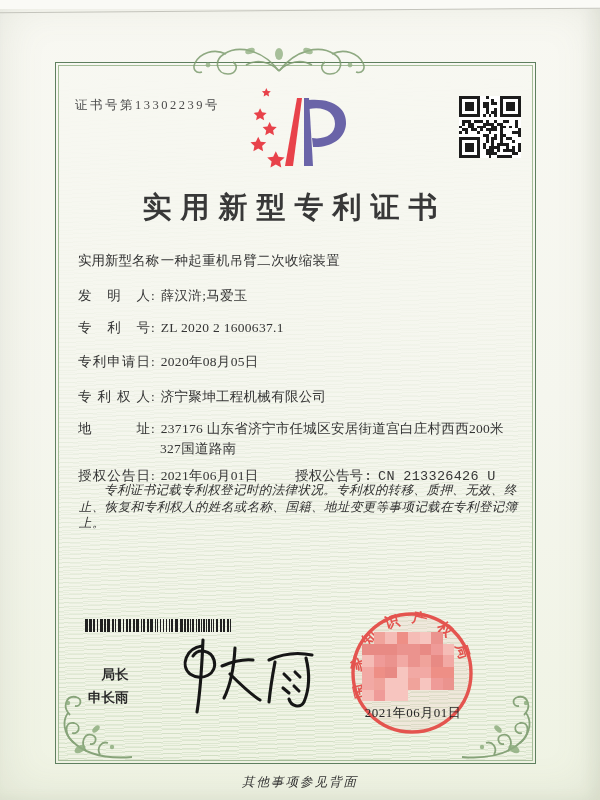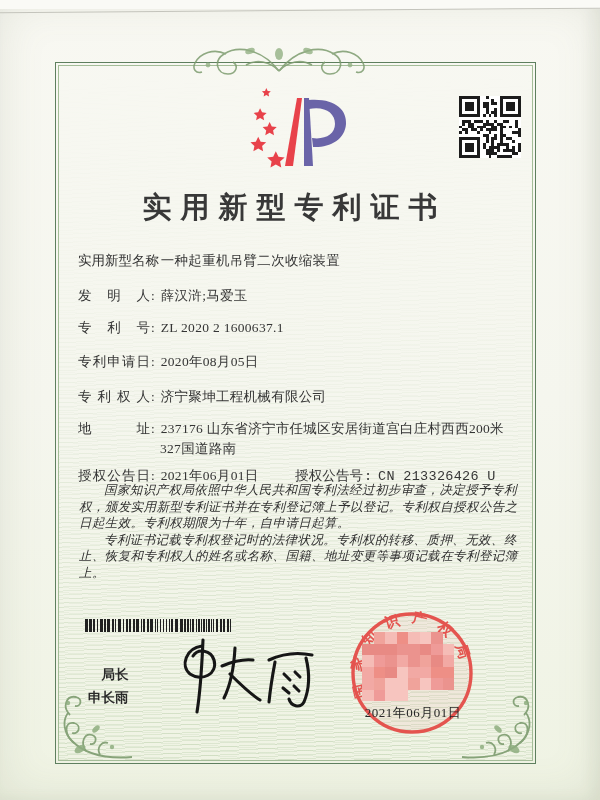--- a/index.html
+++ b/index.html
@@ -110,20 +110,21 @@
       </g>
       <g fill="#8fae80" opacity=".85">
         <ellipse cx="24" cy="64" rx="6" ry="3.5" transform="rotate(-30 24 64)"></ellipse>
         <ellipse cx="40" cy="44" rx="4.5" ry="2.6" transform="rotate(-45 40 44)"></ellipse>
         <circle cx="12" cy="18" r="2.2"></circle>
           <circle cx="56" cy="62" r="2.2"></circle>
       </g>
     </g>
   </svg>
 
+  <div class="cert-no">证书号第13302239号</div>
 
   <svg class="logo" width="118" height="100" viewBox="0 0 118 100">
     <g fill="#e8424a">
       <path d="M54,14 L59,14 L50,82 L42,82 Z"></path>
       <path d="M36,26 l2.2,4.6 5,.6 -3.7,3.4 1,4.9 -4.5-2.5 -4.4,2.5 1-4.9 -3.7-3.4 5-.6 Z" transform="translate(1,-12) scale(.62)"></path>
       <path d="M36,26 l2.6,5.2 5.8,.7 -4.3,3.9 1.1,5.6 -5.2-2.9 -5.1,2.9 1.1-5.6 -4.2-3.9 5.7-.7 Z" transform="translate(-11,4) scale(.78)"></path>
       <path d="M36,26 l2.6,5.2 5.8,.7 -4.3,3.9 1.1,5.6 -5.2-2.9 -5.1,2.9 1.1-5.6 -4.2-3.9 5.7-.7 Z" transform="translate(-4,16) scale(.85)"></path>
       <path d="M36,26 l2.6,5.2 5.8,.7 -4.3,3.9 1.1,5.6 -5.2-2.9 -5.1,2.9 1.1-5.6 -4.2-3.9 5.7-.7 Z" transform="translate(-19,28) scale(.95)"></path>
       <path d="M36,26 l2.6,5.2 5.8,.7 -4.3,3.9 1.1,5.6 -5.2-2.9 -5.1,2.9 1.1-5.6 -4.2-3.9 5.7-.7 Z" transform="translate(-5,40) scale(1.05)"></path>
     </g>
@@ -290,21 +291,20 @@
     </div>
     <div class="frow" style="top:467px">
       <span class="flabel">授权公告日</span><span class="fcolon">:</span><span class="fval">2021年06月01日</span>
       <span class="grant-no">
         <span class="flabel">授权公告号</span><span class="fcolon">:</span><span class="fval">CN 213326426 U</span>
       </span>
     </div>
   </div>
 
   <div class="paras">
-    <p>国家知识产权局依照中华人民共和国专利法经过初步审查，决定授予专利权，颁发实用新型专利证书并在专利登记簿上予以登记。专利权自授权公告之日起生效。专利权期限为十年，自申请日起算。</p>
     <p>专利证书记载专利权登记时的法律状况。专利权的转移、质押、无效、终止、恢复和专利权人的姓名或名称、国籍、地址变更等事项记载在专利登记簿上。</p>
   </div>
 
   <svg class="barcode" id="barcode" width="148" height="13">
       <rect x="0" y="0" width="3" height="13" fill="#212121"></rect>
       <rect x="4" y="0" width="3" height="13" fill="#212121"></rect>
       <rect x="8" y="0" width="2" height="13" fill="#212121"></rect>
       <rect x="12" y="0" width="1" height="13" fill="#212121"></rect>
       <rect x="15" y="0" width="3" height="13" fill="#212121"></rect>
       <rect x="19" y="0" width="2" height="13" fill="#212121"></rect>
@@ -416,13 +416,14 @@
         <i style="left: 69px; top: 46px; background: rgb(239, 155, 152);"></i>
         <i style="left: 80.5px; top: 46px; background: rgb(235, 147, 142);"></i>
         <i style="left: 0px; top: 57.5px; background: rgb(245, 188, 182);"></i>
         <i style="left: 11.5px; top: 57.5px; background: rgb(239, 155, 152);"></i>
         <i style="left: 23px; top: 57.5px; background: rgb(247, 197, 191);"></i>
         <i style="left: 34.5px; top: 57.5px; background: rgb(247, 197, 191);"></i>
       </div>
     <div class="seal-date">2021年06月01日</div>
   </div>
 
+  <div class="foot-note">其他事项参见背面</div>
 </div>
 
 </body></html>

